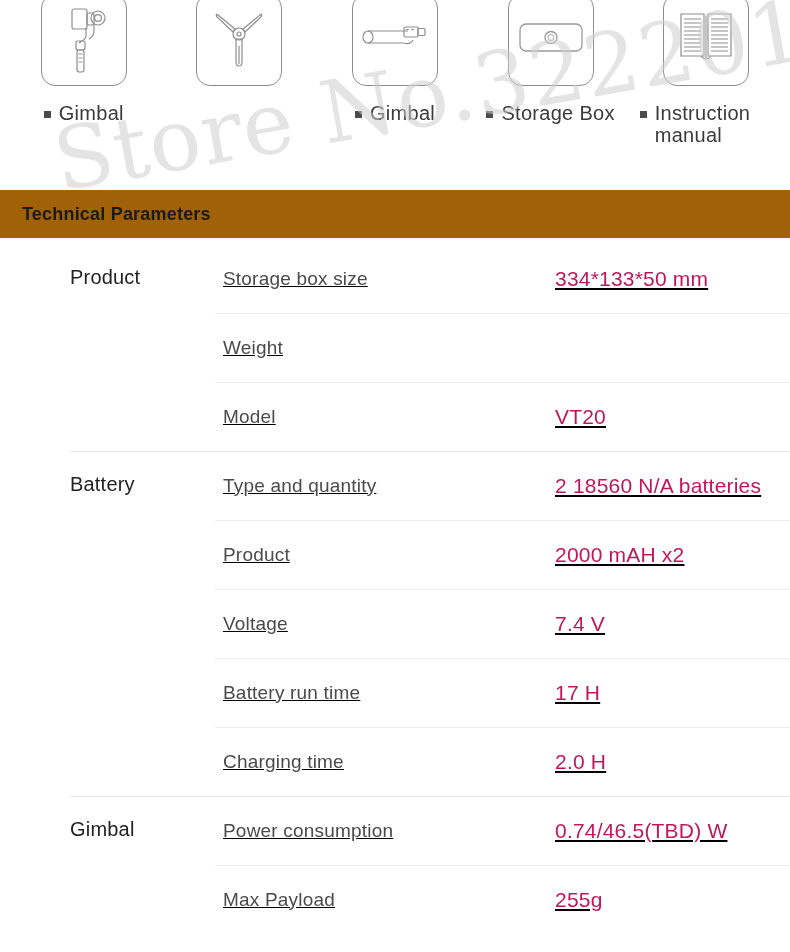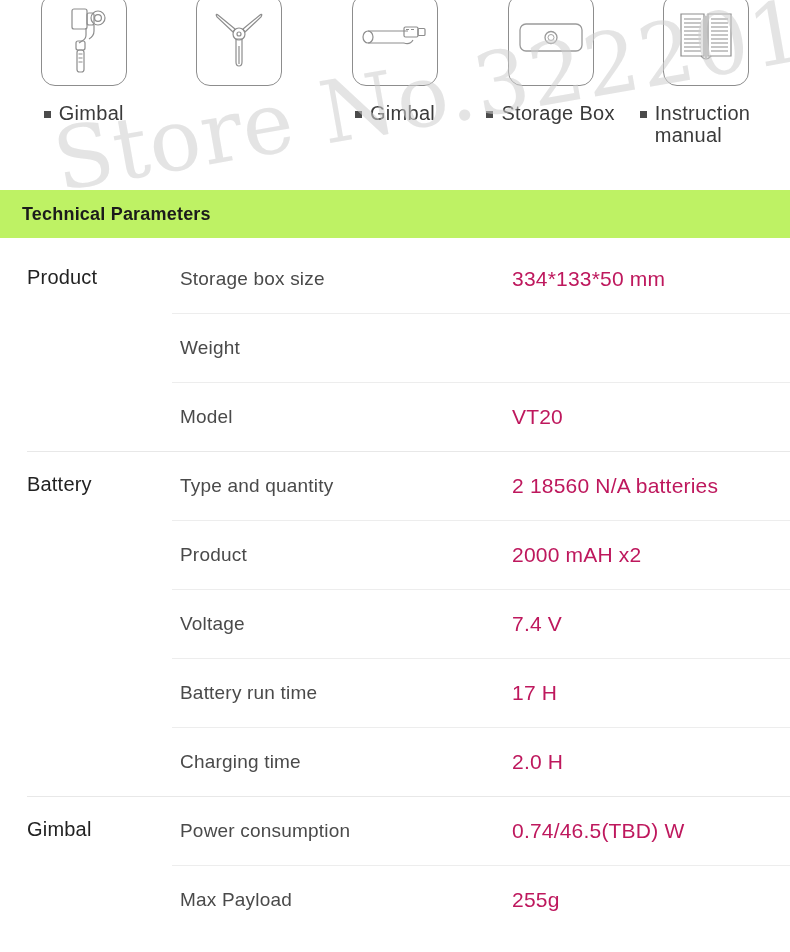--- a/index.html
+++ b/index.html
@@ -93,38 +93,39 @@
     text-align: left;
     letter-spacing: 0.3px;
   }
   .acc-item.wrap .acc-label { max-width: 118px; }
 
   
   .band {
     position: relative;
     z-index: 2;
     height: 48px;
-    background: #bef264;
+    background: #a16207;
     display: flex;
     align-items: center;
     margin-top: 12px;
   }
   .band-title {
     margin-left: 22px;
     font-size: 18px;
     font-weight: bold;
     color: #1b1b1b;
     letter-spacing: 0.2px;
   }
 
   
   .spec {
     position: relative;
     z-index: 2;
     padding-top: 6px;
+    margin-left: 43px;
   }
   .group {
     display: flex;
     align-items: stretch;
     position: relative;
   }
   .group + .group::before {
     content: "";
     position: absolute;
     left: 27px;
@@ -141,20 +142,21 @@
   }
   .group-label {
     font-size: 20px;
     color: #222222;
     margin-left: 27px;
     letter-spacing: 0.2px;
   }
   .rows {
     flex: 1 1 auto;
     min-width: 0;
+    text-decoration: underline;
   }
   .row {
     display: flex;
     align-items: center;
     height: 69px;
     position: relative;
   }
   .row + .row::before {
     content: "";
     position: absolute;

